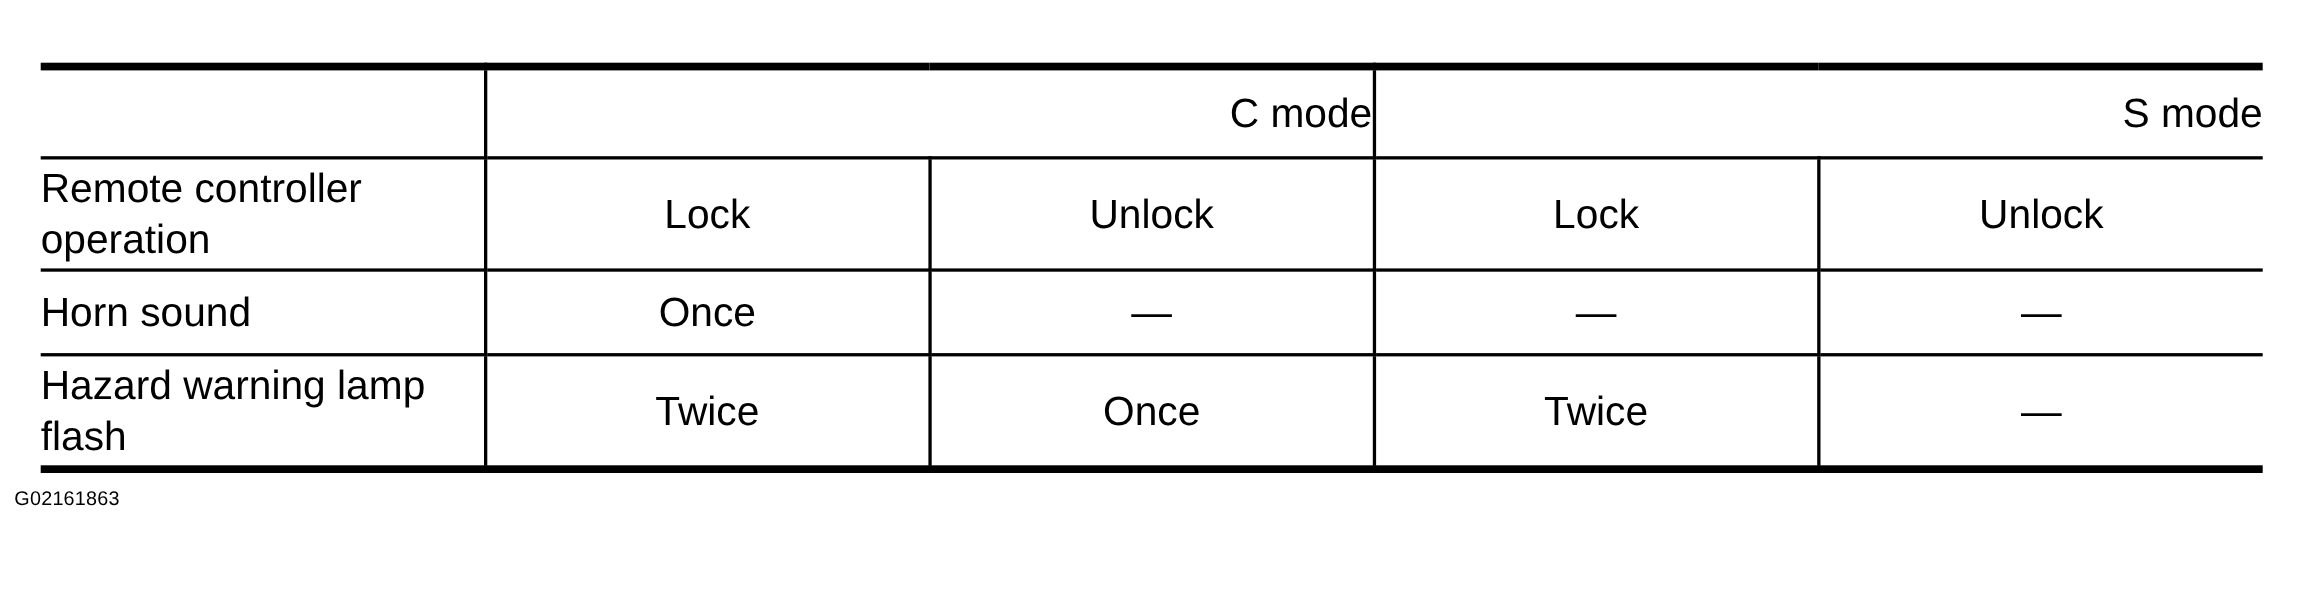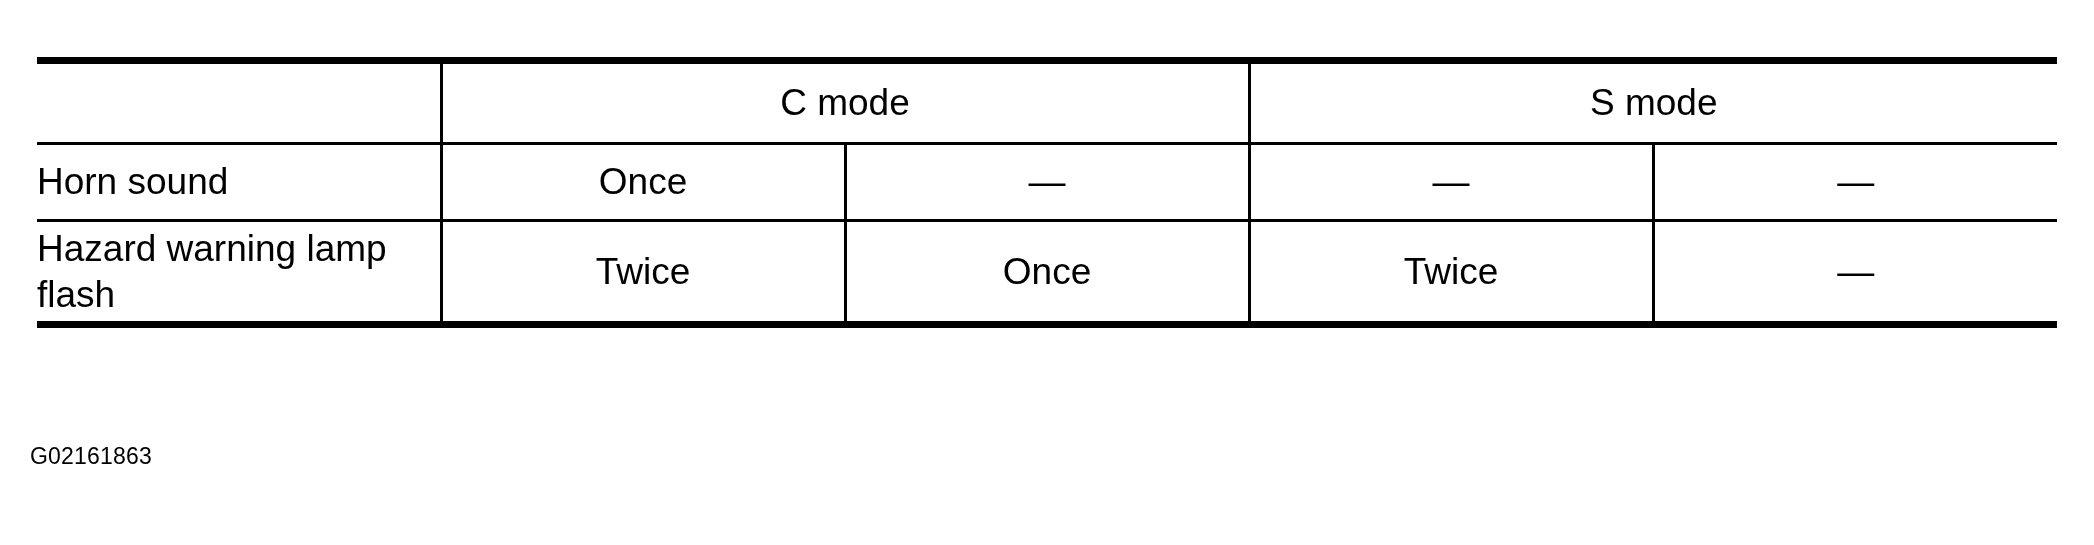--- a/index.html
+++ b/index.html
@@ -54,21 +54,21 @@
     margin-left: 24px;
   }
 
   .spec-table tr:last-child td {
     border-bottom: none;
   }
 
   
   .row-modes td {
     height: 78px;
-    text-align: center;
+    text-align: right;
   }
   .row-modes td.corner-blank {
     border-right: 3px solid #000;
   }
 
   
   .row-ops td {
     height: 99px;
   }
 
@@ -90,23 +90,23 @@
     padding-right: 12px;
   }
 
   .label-text {
     display: block;
   }
 
   
   .figure-caption {
     position: absolute;
-    left: 30px;
+    left: 13px;
     top: 443px;
-    font-size: 23px;
+    font-size: 18px;
     letter-spacing: 0.2px;
     white-space: nowrap;
     text-align: center;
   }
 </style>
 </head>
 <body>
 
 <div class="page">
 
@@ -119,20 +119,30 @@
       <col class="c-data">
     </colgroup>
     <tbody>
 
       <tr class="row-modes">
         <td class="corner-blank"></td>
         <td class="cell-center" colspan="2">C mode</td>
         <td class="cell-center" colspan="2">S mode</td>
       </tr>
 
+      <tr class="row-ops">
+        <td class="cell-label">
+          <span class="label-text">Remote controller</span>
+          <span class="label-text">operation</span>
+        </td>
+        <td class="cell-center">Lock</td>
+        <td class="cell-center">Unlock</td>
+        <td class="cell-center">Lock</td>
+        <td class="cell-center">Unlock</td>
+      </tr>
 
       <tr class="row-data">
         <td class="cell-label">
           <span class="label-text">Horn sound</span>
         </td>
         <td class="cell-center">Once</td>
         <td class="cell-center">—</td>
         <td class="cell-center">—</td>
         <td class="cell-center">—</td>
       </tr>

